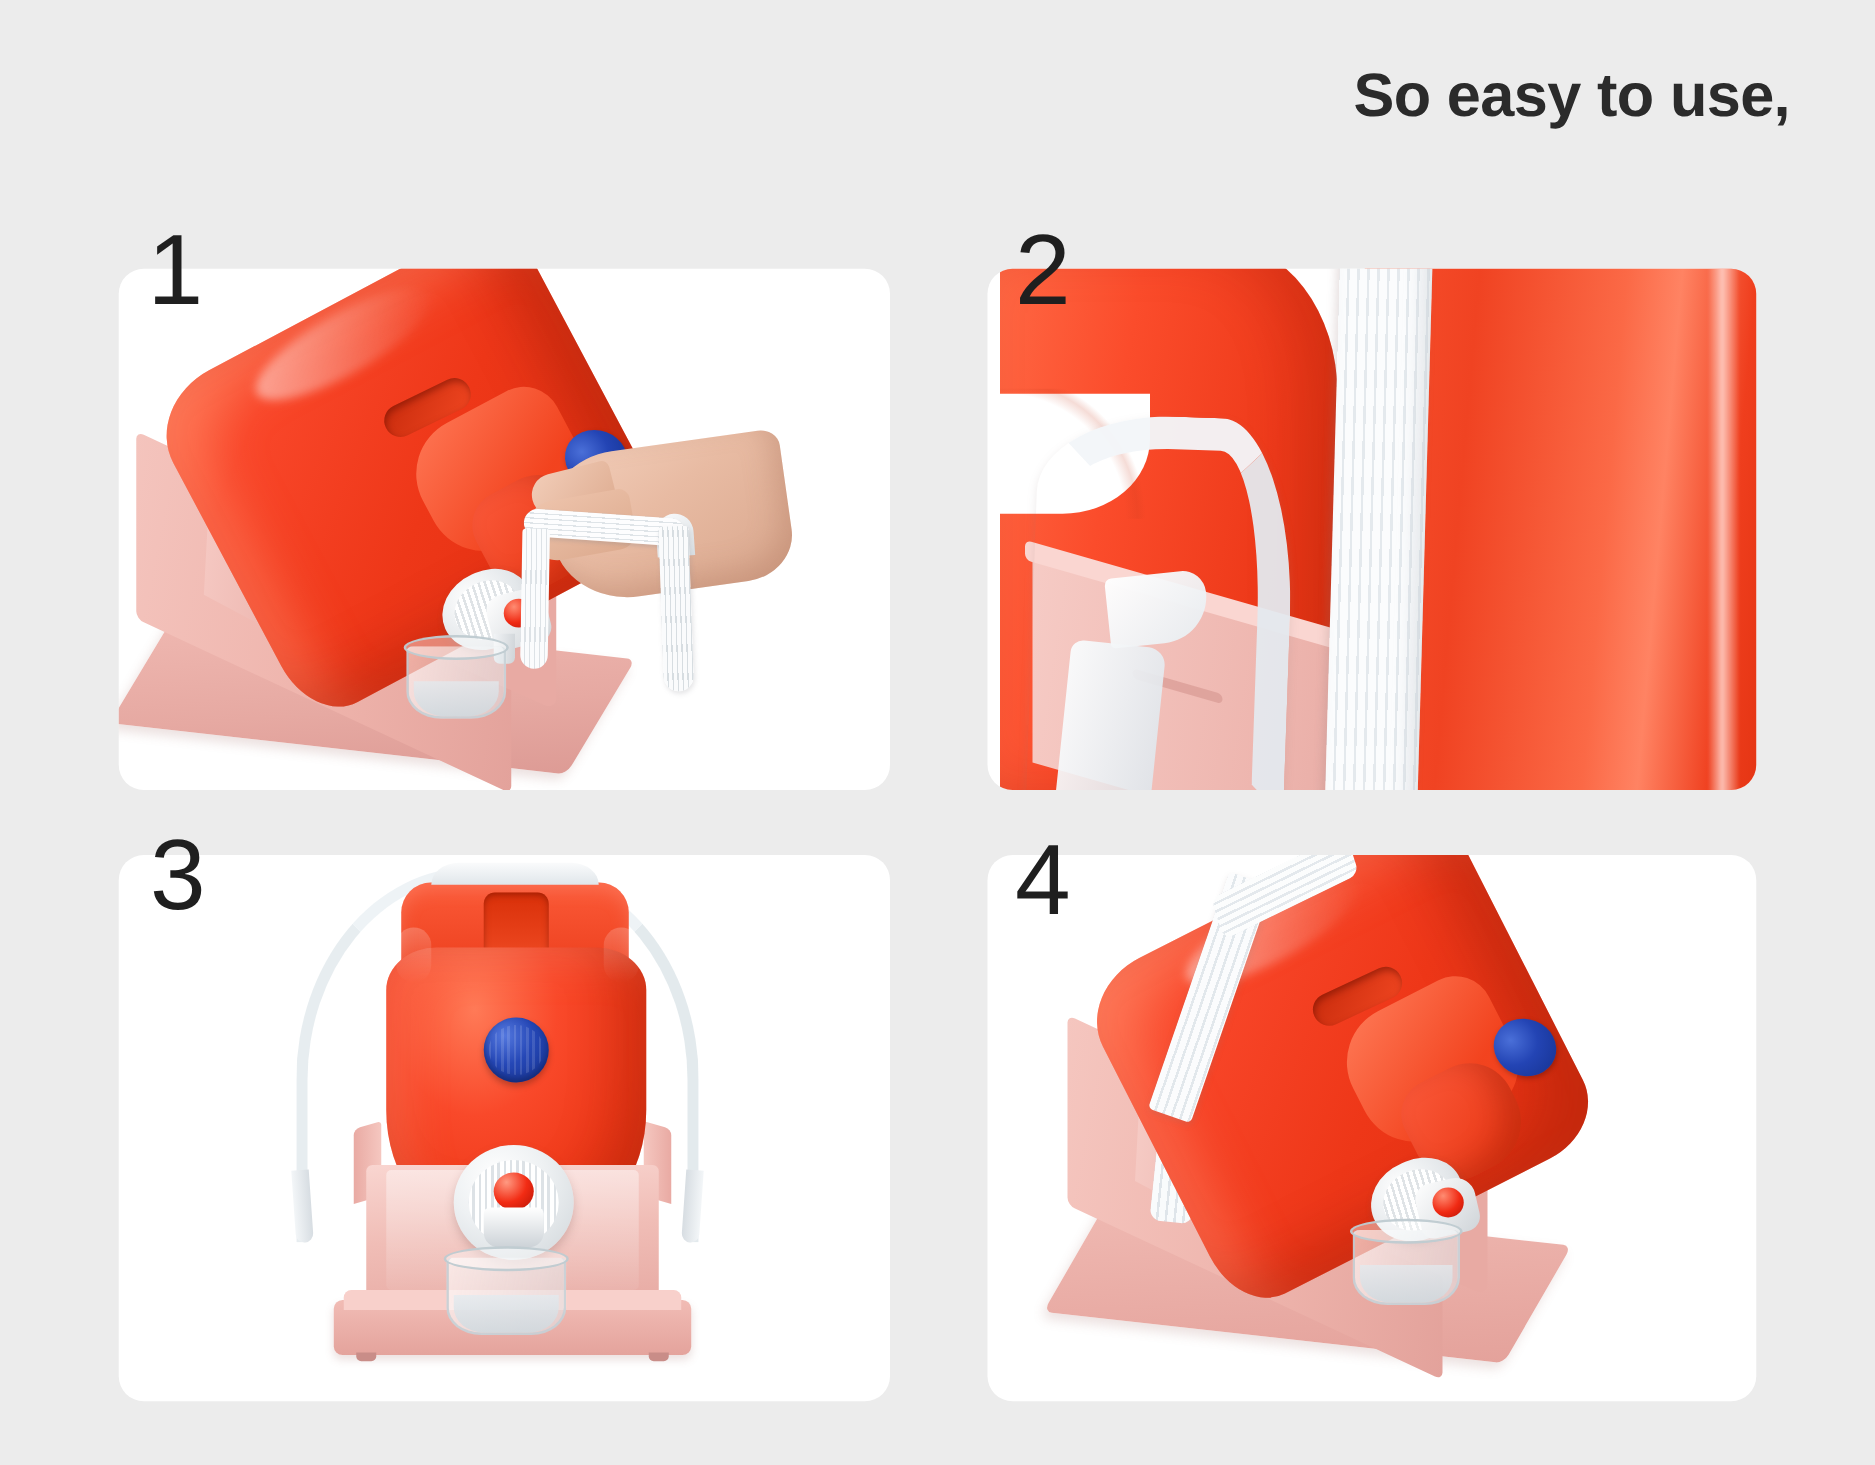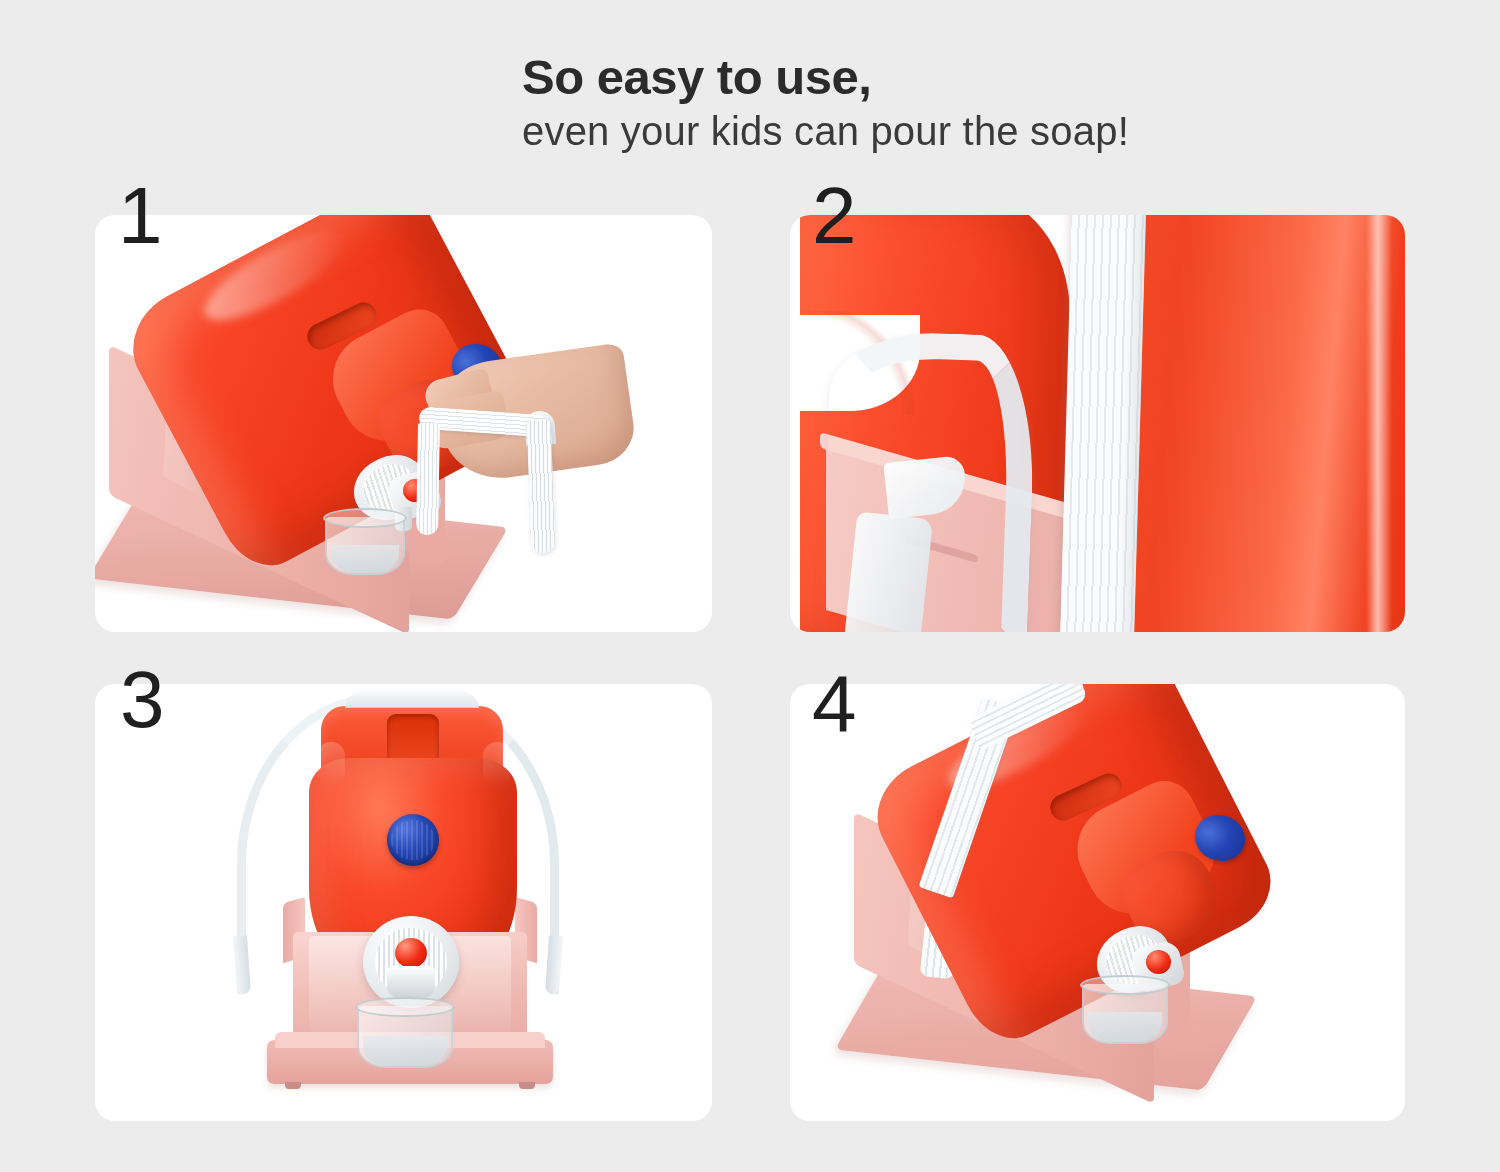--- a/index.html
+++ b/index.html
@@ -7,23 +7,23 @@
   body {
     background:#ececec;
     font-family:"Liberation Sans", sans-serif;
     position:relative;
     overflow:hidden;
   }
 
   
   #headline {
     position:absolute;
-    right:78px;
+    right:68px;
     top:52px;
-    text-align:left;
+    text-align:right;
     width:900px;
   }
   #headline .line1 {
     font-size:49px;
     font-weight:bold;
     color:#2b2b2b;
     letter-spacing:-0.5px;
     line-height:1.05;
     display:block;
   }
@@ -590,21 +590,20 @@
   }
   #s4-cup     { left:292px; top:300px; width:86px; height:60px; }
   #s4-cup-rim { left:290px; top:291px; width:90px; height:20px; }
   #s4-cup-liq { left:298px; top:328px; width:74px; height:30px; }
 </style>
 </head>
 <body>
 
 <div id="headline">
   <span class="line1">So easy to use,</span>
-  <span class="line2">even your kids can pour the soap!</span>
 </div>
 
 <div id="grid">
 
   <div class="card" id="card-1">
     <div class="scene">
       <div class="sh" id="s1-tray"></div>
       <div class="sh" id="s1-base"></div>
       <div class="sh" id="s1-backwall"></div>
       <div class="sh" id="s1-wall-top"></div>

